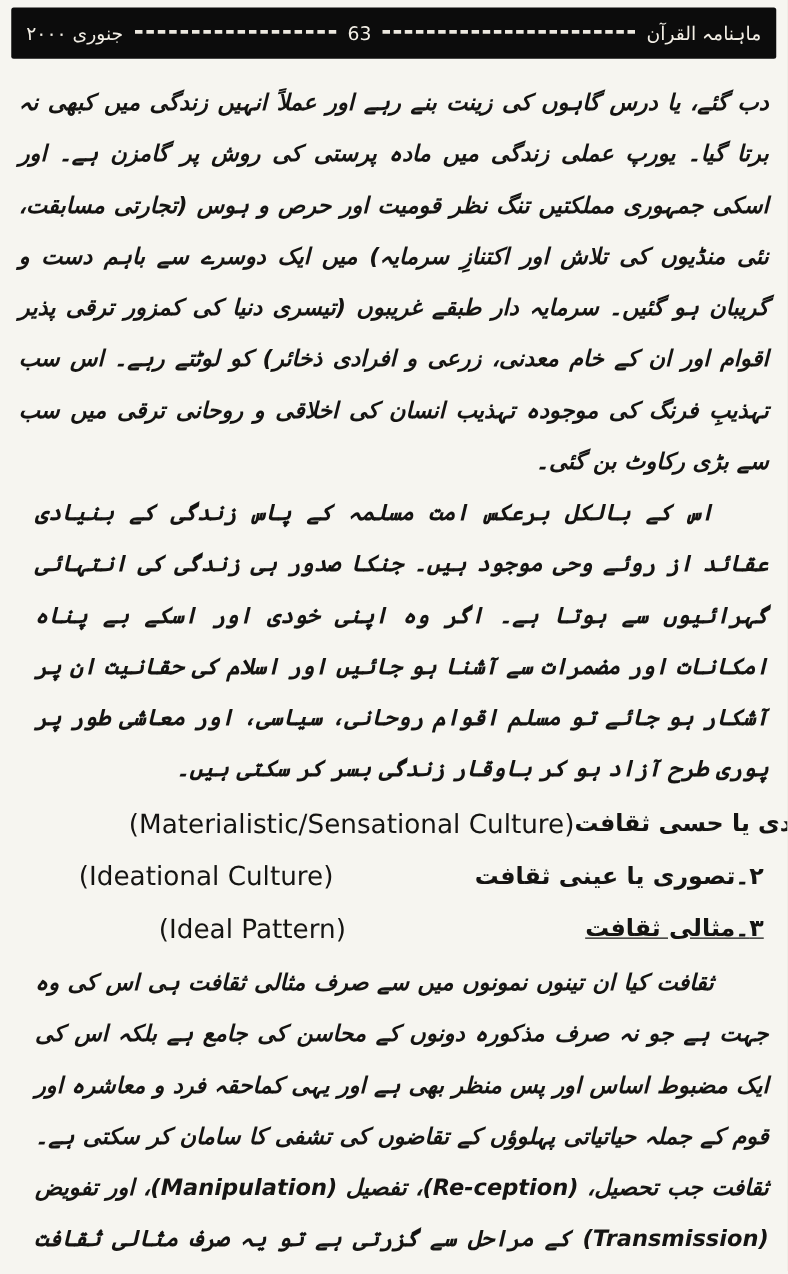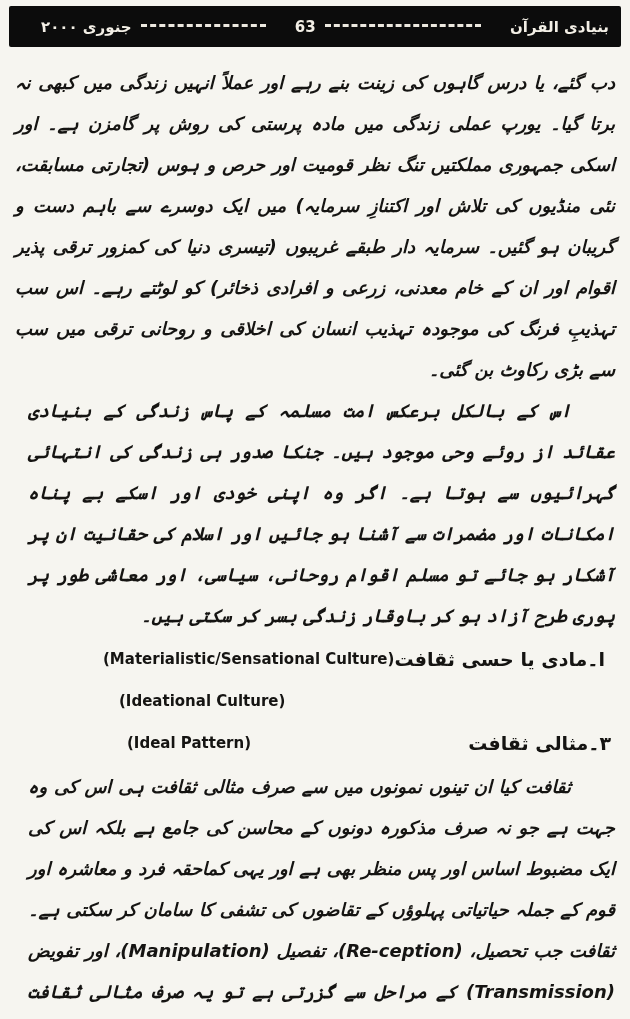--- a/index.html
+++ b/index.html
@@ -21,24 +21,23 @@
     color:#f3efe6;
     display:flex;
     direction:rtl;
     align-items:center;
     padding:0 12px;
     gap:9px;
     border-radius:2px;
   }
   .h-text {
     font-size:15px;
-    font-weight:700;
+    font-weight:400;
     white-space:nowrap;
     letter-spacing:0;
-    margin-left:20px;
   }
   .dash {
     border-bottom:3px dashed #ece8df;
     transform:translateY(-1px);
     height:0;
   }
   .dash.d1 { flex:1.5; }
   .dash.d2 { flex:1.2; }
   
   .body {
@@ -55,65 +54,66 @@
   
   .plist { margin:2px 0; }
   .prow {
     display:flex;
     direction:ltr;
     align-items:center;
     height:42px;
   }
   .prow .eng {
     direction:ltr;
-    font-size:15px;
-    font-weight:700;
+    font-size:21px;
+    font-weight:400;
     white-space:nowrap;
   }
   .prow .urd {
     direction:rtl;
     font-size:19px;
     font-weight:700;
     white-space:nowrap;
     margin-left:auto;
   }
   .row1 .eng { margin-left:88px; }
   .row1 .urd { margin-right:56px; }
-  .row2 .eng { margin-left:104px; }
+  .row2 .eng { margin-left:48px; }
   .row2 .urd { margin-right:4px; }
   .row3 .eng { margin-left:112px; }
-  .row3 .urd { margin-right:4px; }
+  .row3 .urd { margin-right:4px;text-decoration:underline; }
 </style>
 </head>
 <body>
 
 <div class="page">
 
   <div class="header-bar">
-    <span class="h-text">بنیادی القرآن</span>
+    <span class="h-text">ماہنامہ القرآن</span>
     <span class="dash d1"></span>
     <span class="h-text">63</span>
     <span class="dash d2"></span>
     <span class="h-text">جنوری ۲۰۰۰</span>
   </div>
 
   <div class="body">
 
     <p class="para">دب گئے، یا درس گاہوں کی زینت بنے رہے اور عملاً انہیں زندگی میں کبھی نہ برتا گیا۔ یورپ عملی زندگی میں مادہ پرستی کی روش پر گامزن ہے۔ اور اسکی جمہوری مملکتیں تنگ نظر قومیت اور حرص و ہوس (تجارتی مسابقت، نئی منڈیوں کی تلاش اور اکتنازِ سرمایہ) میں ایک دوسرے سے باہم دست و گریبان ہو گئیں۔ سرمایہ دار طبقے غریبوں (تیسری دنیا کی کمزور ترقی پذیر اقوام اور ان کے خام معدنی، زرعی و افرادی ذخائر) کو لوٹتے رہے۔ اس سب تہذیبِ فرنگ کی موجودہ تہذیب انسان کی اخلاقی و روحانی ترقی میں سب سے بڑی رکاوٹ بن گئی۔</p>
 
     <p class="para indent">اس کے بالکل برعکس امت مسلمہ کے پاس زندگی کے بنیادی عقائد از روئے وحی موجود ہیں۔ جنکا صدور ہی زندگی کی انتہائی گہرائیوں سے ہوتا ہے۔ اگر وہ اپنی خودی اور اسکے بے پناہ امکانات اور مضمرات سے آشنا ہو جائیں اور اسلام کی حقانیت ان پر آشکار ہو جائے تو مسلم اقوام روحانی، سیاسی، اور معاشی طور پر پوری طرح آزاد ہو کر باوقار زندگی بسر کر سکتی ہیں۔</p>
 
 
     <div class="plist">
       <div class="prow row1">
         <span class="eng">(Materialistic/Sensational Culture)</span>
         <span class="urd">ا۔مادی یا حسی ثقافت</span>
       </div>
       <div class="prow row2">
         <span class="eng">(Ideational Culture)</span>
+        <span class="urd">۲۔تصوری یا عینی ثقافت</span>
       </div>
       <div class="prow row3">
         <span class="eng">(Ideal Pattern)</span>
         <span class="urd">۳۔مثالی ثقافت</span>
       </div>
     </div>
 
     <p class="para indent">ثقافت کیا ان تینوں نمونوں میں سے صرف مثالی ثقافت ہی اس کی وہ جہت ہے جو نہ صرف مذکورہ دونوں کے محاسن کی جامع ہے بلکہ اس کی ایک مضبوط اساس اور پس منظر بھی ہے اور یہی کماحقہ فرد و معاشرہ اور قوم کے جملہ حیاتیاتی پہلوؤں کے تقاضوں کی تشفی کا سامان کر سکتی ہے۔ ثقافت جب تحصیل، (Re-ception)، تفصیل (Manipulation)، اور تفویض (Transmission) کے مراحل سے گزرتی ہے تو یہ صرف مثالی ثقافت ہے جو اس اہلیت کی حامل ہے کہ معاشرتی رویوں کی اس طرح سے تشکیل کرے کہ نہ صرف قومی تشخص محفوظ رہے کہ دورِ نو کے تقاضوں کی تشفی کا سامان بھی میسر آئے۔ اقبالؒ نے اسلام کے نظریہ حیات کی حرکیت کو موثر انداز میں بیان کر کے اسلامی ثقافت جو کہ ایک مثالی ثقافت ہے، کی اہمیت کو بیان کیا ہے۔</p>
 
   </div>

